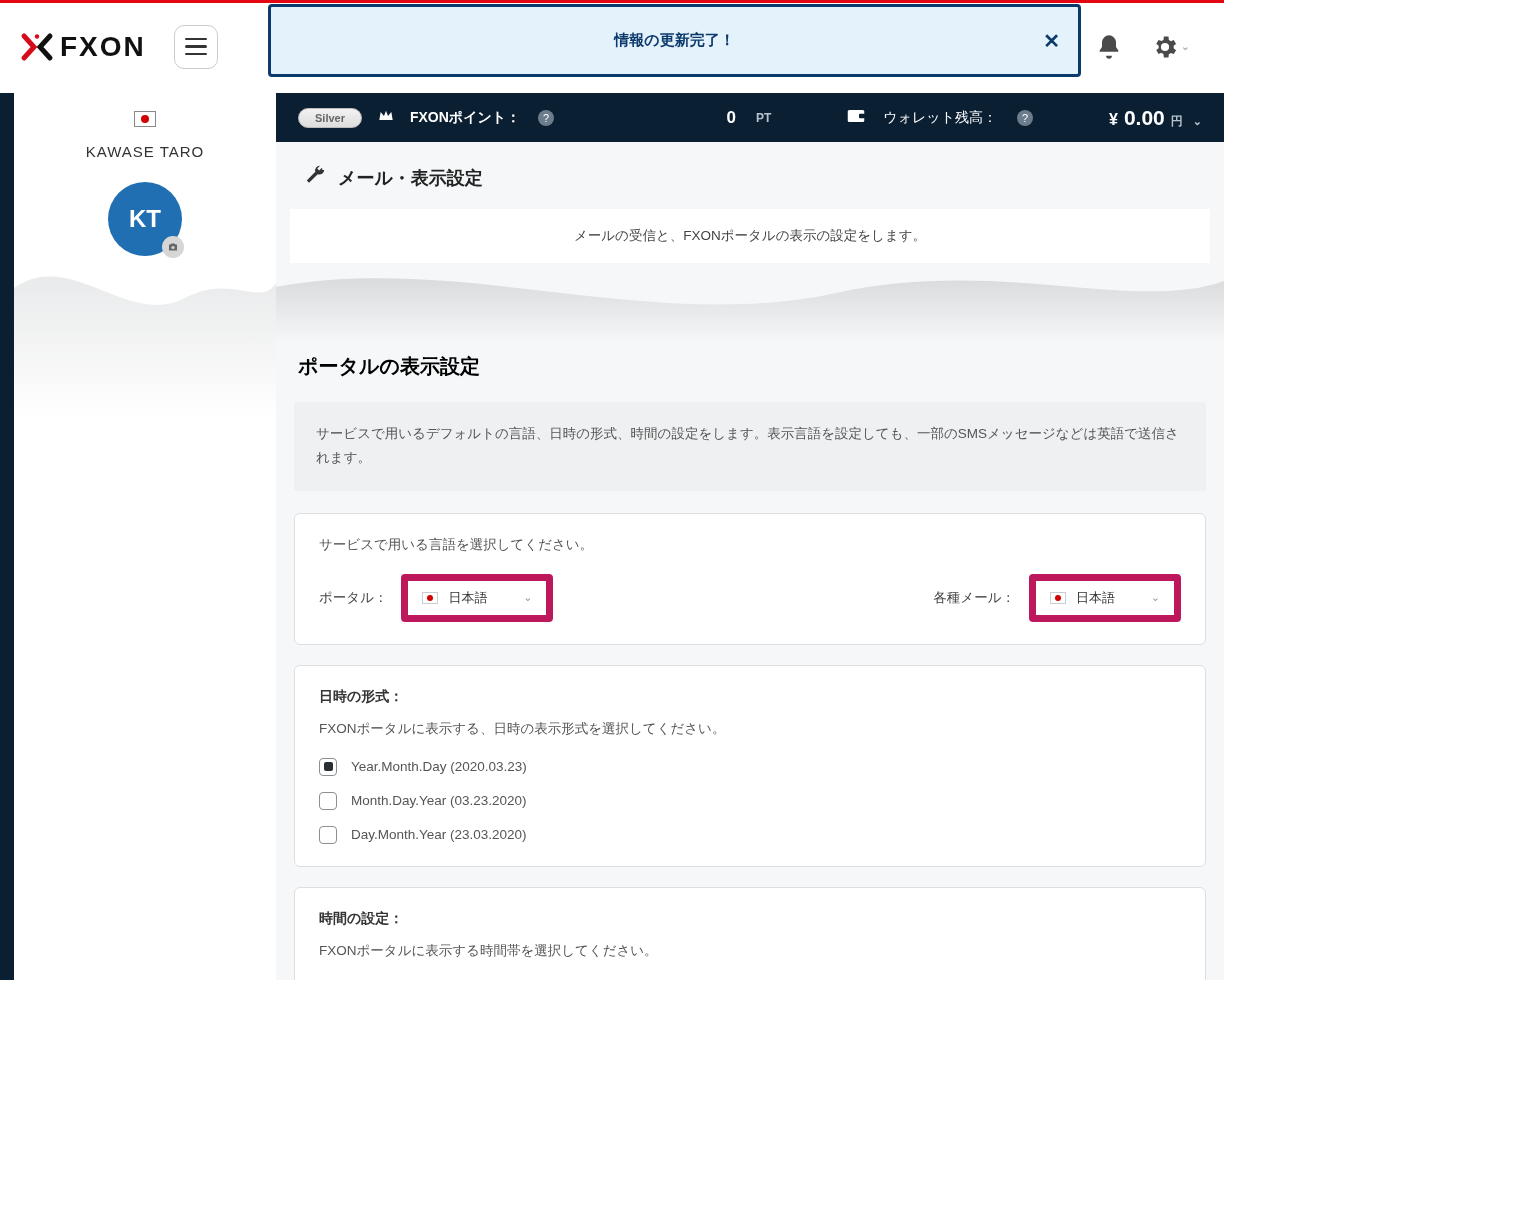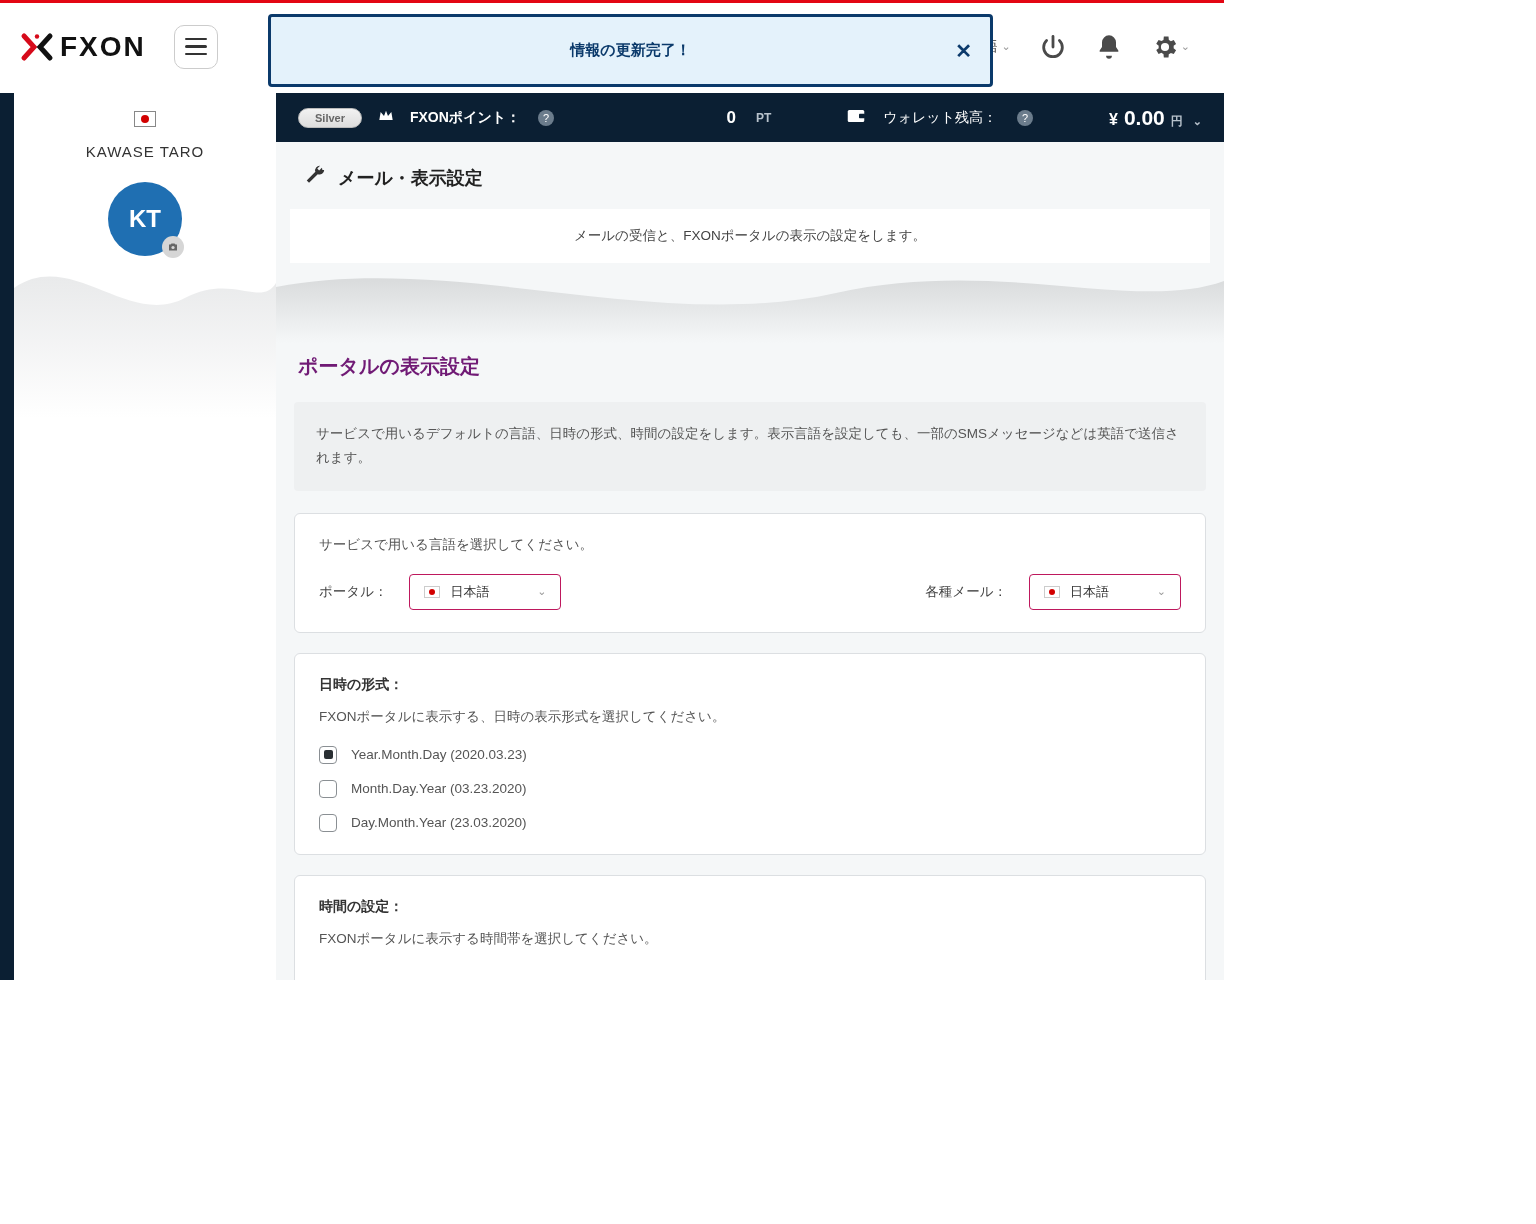--- a/index.html
+++ b/index.html
@@ -16,21 +16,21 @@
 .hamburger { width: 44px; height: 44px; border: 1.5px solid #ccc; border-radius: 10px; background: #fff; display: flex; flex-direction: column; justify-content: center; align-items: center; gap: 5px; margin-left: 28px; cursor: pointer; }
 .hamburger span { display: block; width: 22px; height: 2.5px; background: #333; border-radius: 2px; }
 .header-right { margin-left: auto; display: flex; align-items: center; gap: 28px; padding-right: 18px; }
 .lang-mini { color: #333; font-size: 14px; display: flex; align-items: center; gap: 4px; }
 .lang-mini .chev { font-size: 11px; color: #999; }
 .hicon { width: 28px; height: 28px; color: #4a4a4a; cursor: pointer; }
 .hicon svg { width: 100%; height: 100%; }
 .gear-wrap { display: flex; align-items: center; gap: 2px; }
 
 
-.notif { position: absolute; top: 14px; left: 268px; width: 725px; z-index: 10; }
+.notif { position: absolute; top: 4px; left: 268px; width: 813px; z-index: 10; }
 .notif-inner { border: 3px solid #0b3a6b; background: #e4f2fb; border-radius: 4px; padding: 24px 20px; display: flex; align-items: center; justify-content: center; position: relative; }
 .notif-text { font-size: 15px; font-weight: 700; color: #0b3a6b; }
 .notif-close { position: absolute; right: 18px; top: 50%; transform: translateY(-50%); cursor: pointer; font-size: 20px; color: #0b3a6b; font-weight: 700; }
 
 
 .shell { display: flex; position: absolute; top: 93px; left: 0; right: 0; bottom: 0; }
 
 
 .sidebar { width: 276px; background: #fff; border-left: 14px solid #0b1f33; padding-top: 18px; display: flex; flex-direction: column; align-items: center; position: relative; }
 .flagbox { width: 22px; height: 16px; border: 1px solid #888; background: #fff; display: flex; align-items: center; justify-content: center; margin-bottom: 16px; }
@@ -67,30 +67,30 @@
 
 
 .descbox { background: #fff; margin: 0 14px; padding: 18px; text-align: center; color: #444; font-size: 13.5px; }
 
 
 .wavegap { height: 80px; position: relative; margin: 0; }
 .wavegap svg { position: absolute; inset: 0; width: 100%; height: 100%; }
 
 
 .content { padding: 0 18px 30px; }
-.sect-title { font-size: 20px; font-weight: 700; color: #701a75; margin: 10px 0 22px 4px; }
+.sect-title { font-size: 20px; font-weight: 700; color: #000000; margin: 10px 0 22px 4px; }
 .helpbox { background: #eef0f1; border-radius: 4px; padding: 20px 22px; color: #555; font-size: 13.5px; line-height: 1.8; margin-bottom: 22px; }
 
 .card { background: #fff; border: 1px solid #dcdfe2; border-radius: 6px; padding: 22px 24px; margin-bottom: 20px; }
 .card-label { font-size: 14px; font-weight: 700; color: #333; margin-bottom: 14px; }
 .card-sub { font-size: 13.5px; color: #555; margin-bottom: 20px; }
 
-.lang-row { display: flex; align-items: center; gap: 22px; }
+.lang-row { display: flex; align-items: center; gap: 14px; }
 .lang-row .lbl { font-size: 13.5px; color: #444; }
-.selectish { border: 1px solid #be185d; border-radius: 4px; padding: 8px 14px; width: 152px; display: flex; align-items: center; gap: 10px; background: #fff; cursor: pointer; }
+.selectish { border: 7px solid #be185d; border-radius: 4px; padding: 8px 14px; width: 152px; display: flex; align-items: center; gap: 10px; background: #fff; cursor: pointer; }
 .selectish .jpflag { width: 16px; height: 12px; border: 1px solid #ccc; background: #fff; display: inline-flex; align-items: center; justify-content: center; }
 .selectish .jpflag .d { width: 6px; height: 6px; border-radius: 50%; background: #d20000; }
 .selectish .txt { font-size: 13px; color: #333; }
 .selectish .chv { margin-left: auto; font-size: 11px; color: #999; }
 .lang-spacer { flex: 1; }
 
 .opt { display: flex; align-items: center; gap: 14px; margin-bottom: 16px; }
 .opt:last-child { margin-bottom: 0; }
 .sq { width: 18px; height: 18px; border: 1.6px solid #8a8f93; border-radius: 4px; display: inline-flex; align-items: center; justify-content: center; cursor: pointer; }
 .sq.on::after { content: ""; width: 9px; height: 9px; background: #2a2f33; border-radius: 2px; }

